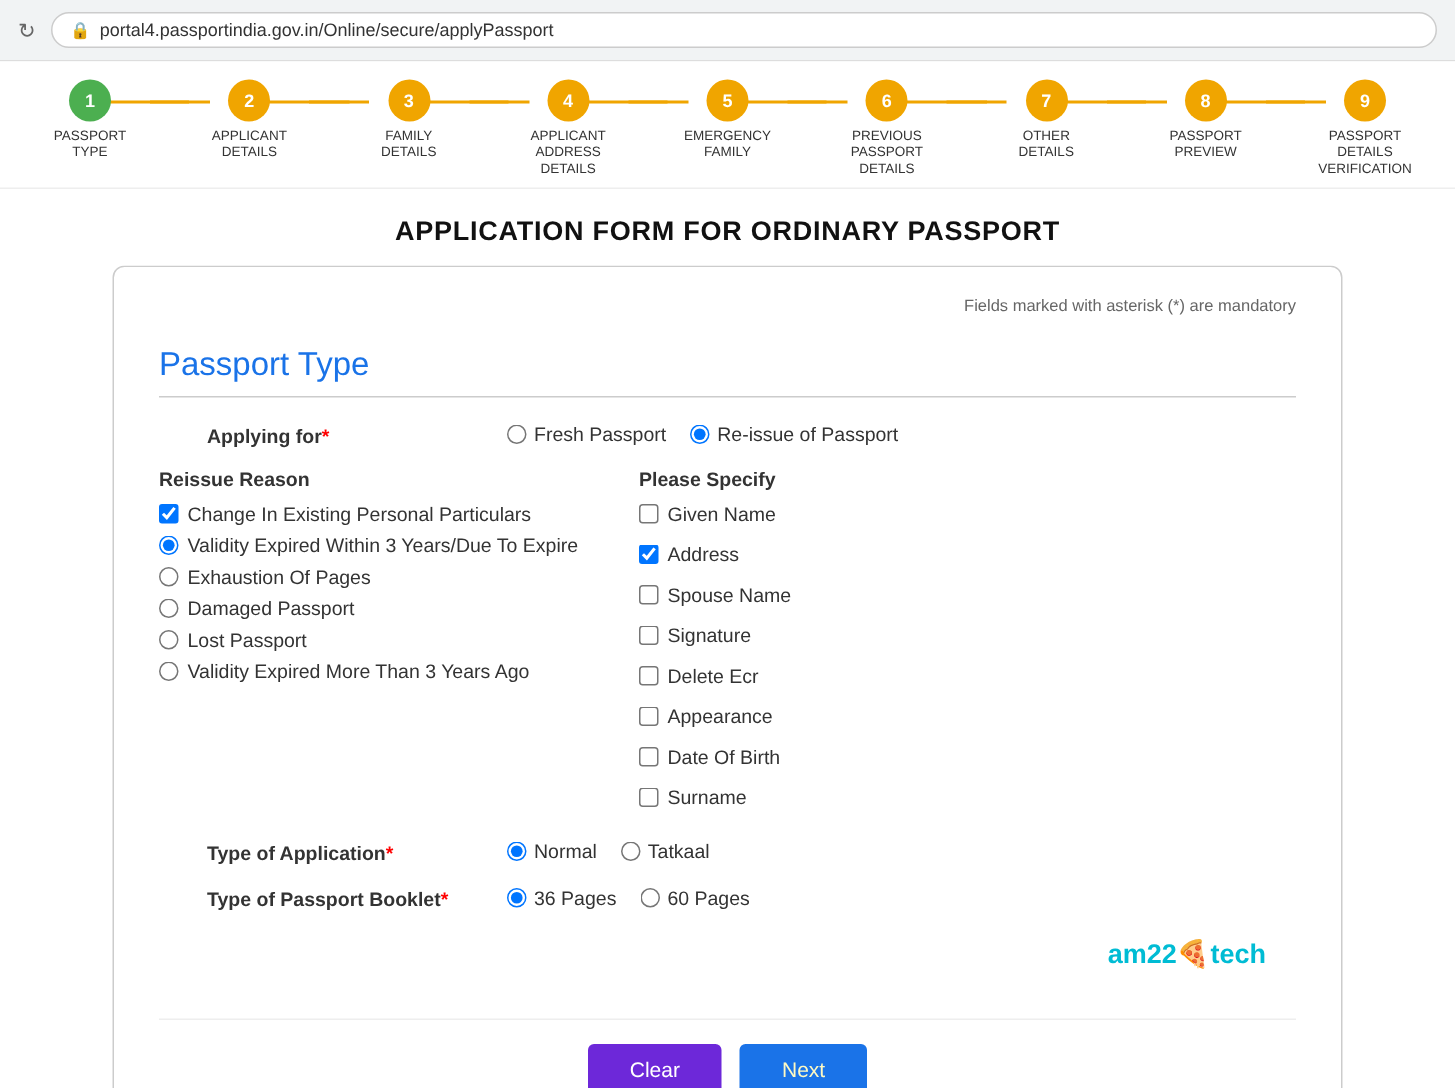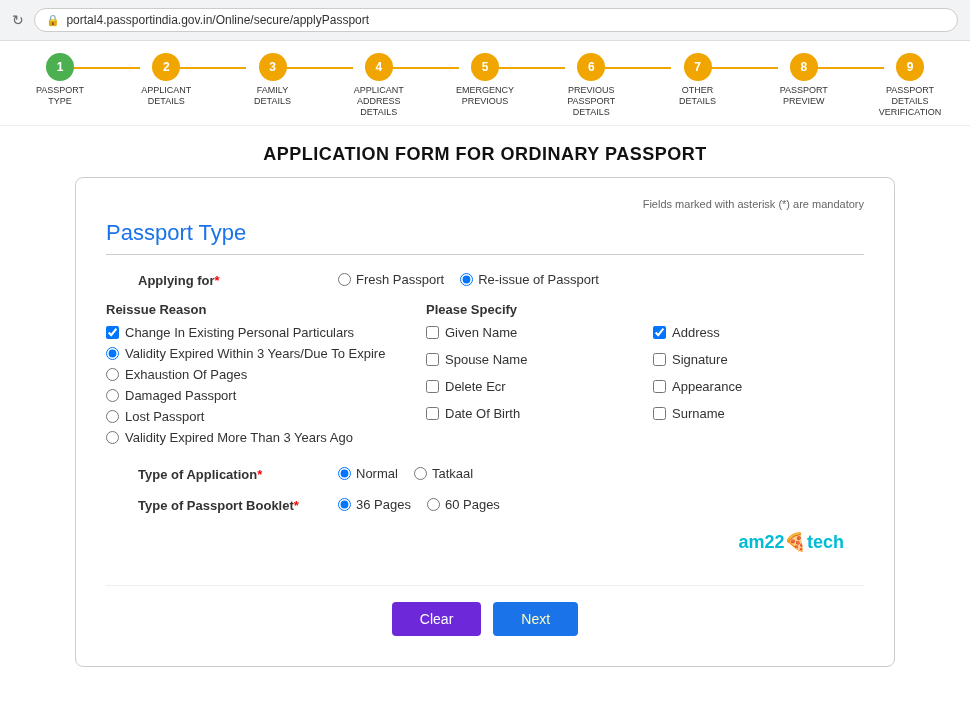--- a/index.html
+++ b/index.html
@@ -105,21 +105,21 @@
       background: white;
       border: 1px solid #ccc;
       border-radius: 8px;
       padding: 20px 30px 30px;
     }
 
     .mandatory-note {
       text-align: right;
       font-size: 11px;
       color: #666;
-      margin-bottom: 10px;
+      margin-bottom: 20px;
     }
 
     
     .section-title {
       font-size: 22px;
       color: #1a73e8;
       font-weight: normal;
       margin-bottom: 4px;
     }
     .section-divider {
@@ -166,21 +166,21 @@
       display: flex;
       align-items: center;
       gap: 6px;
       margin-bottom: 6px;
       font-size: 13px;
     }
     .checkbox-item input { cursor: pointer; }
 
     .please-specify-grid {
       display: grid;
-      grid-template-columns: 1fr 1fr;
+      grid-template-columns: 1fr;
       gap: 6px 16px;
     }
 
     
     .branding {
       text-align: right;
       padding: 4px 20px 8px;
       font-size: 18px;
       font-weight: bold;
       color: #00bcd4;
@@ -246,21 +246,21 @@
         <div class="step-label">FAMILY DETAILS</div>
       </div>
       <div class="step-connector"></div>
       <div class="step-item" style="min-width: 80px;">
         <div class="step-circle active">4</div>
         <div class="step-label">APPLICANT ADDRESS DETAILS</div>
       </div>
       <div class="step-connector"></div>
       <div class="step-item" style="min-width: 80px;">
         <div class="step-circle active">5</div>
-        <div class="step-label">EMERGENCY PREVIOUS</div>
+        <div class="step-label">EMERGENCY FAMILY</div>
       </div>
       <div class="step-connector"></div>
       <div class="step-item" style="min-width: 80px;">
         <div class="step-circle active">6</div>
         <div class="step-label">PREVIOUS PASSPORT DETAILS</div>
       </div>
       <div class="step-connector"></div>
       <div class="step-item" style="min-width: 80px;">
         <div class="step-circle active">7</div>
         <div class="step-label">OTHER DETAILS</div>

